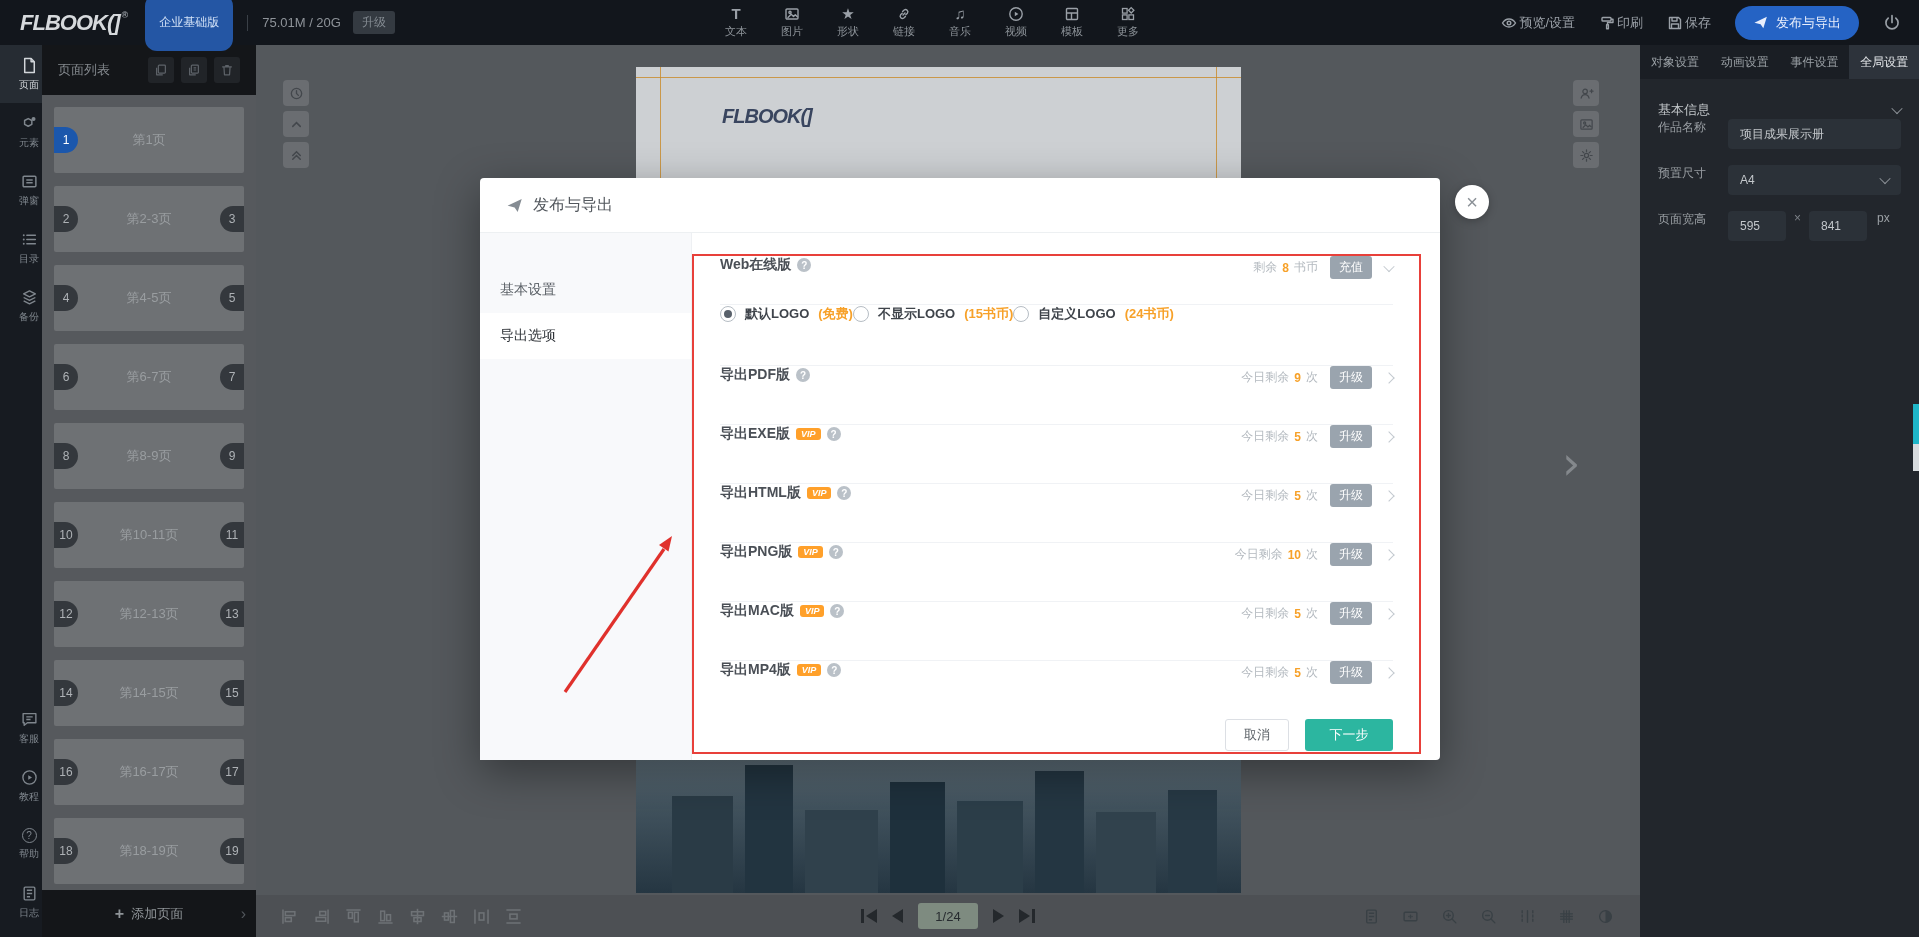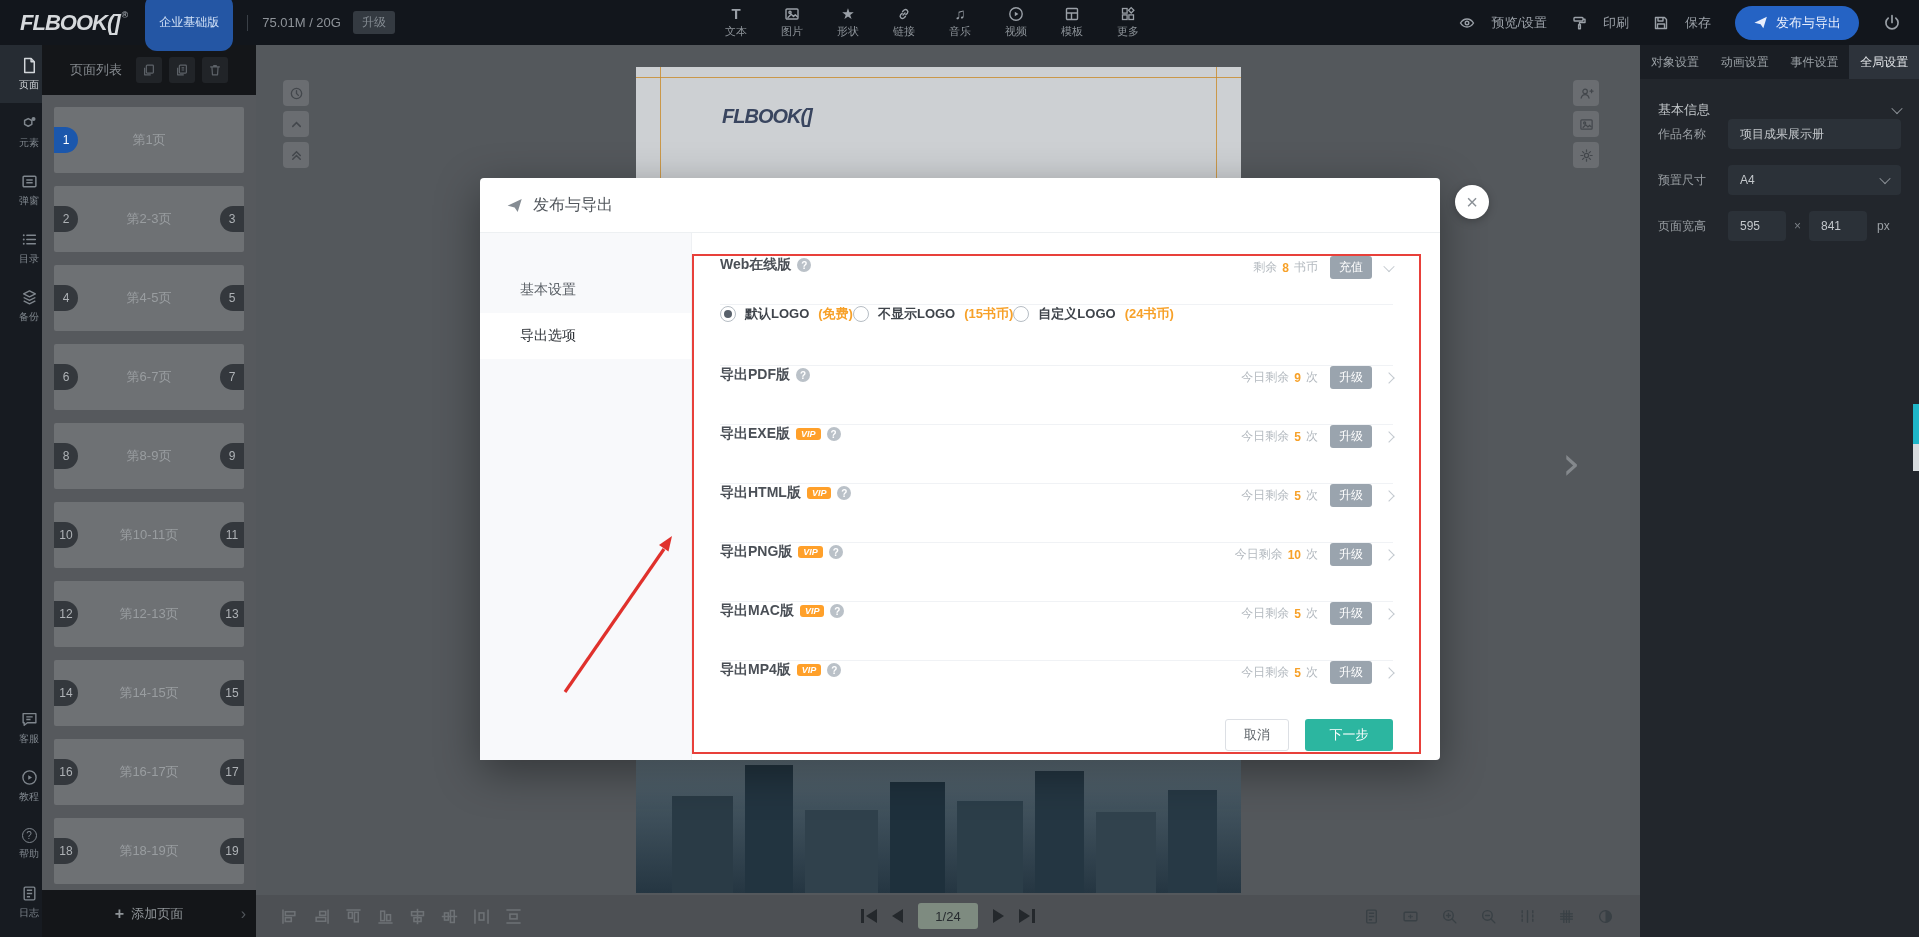--- a/index.html
+++ b/index.html
@@ -13,34 +13,34 @@
   .plan{margin-left:18px;background:#2456a4;color:#d3e2f7;font-size:12px;padding:20px 14px;border-radius:12px;white-space:nowrap}
   .tb-div{width:1px;height:16px;background:#3a4047;margin:0 14px}
   .storage{color:#8e9399;font-size:13px;white-space:nowrap}
   .upg{margin-left:12px;background:#343a41;color:#858c93;font-size:12px;padding:3px 9px;border-radius:3px}
   .tools{position:absolute;left:716px;top:0;height:45px;display:flex;gap:16px;align-items:center}
   .tool{width:40px;display:flex;flex-direction:column;align-items:center;gap:2px;color:#9aa0a7;cursor:pointer}
   .tool .tglyph{font-size:15px;line-height:16px;height:16px;font-weight:bold}
   .tool svg{width:16px;height:16px}
   .tlabel{font-size:11px;color:#8d9399}
   .tb-right{margin-left:auto;display:flex;align-items:center;gap:24px;padding-right:18px;color:#9aa0a7;font-size:13px}
-  .tb-item{display:flex;align-items:center;gap:16px;white-space:nowrap}
+  .tb-item{display:flex;align-items:center;gap:2px;white-space:nowrap}
   .tb-item svg{width:16px;height:16px}
   .pub{background:#2563c4;color:#e8eefc;padding:0 18px;height:34px;border-radius:17px;display:flex;gap:8px;align-items:center;font-size:13px;white-space:nowrap}
   .pub svg{width:15px;height:15px}
   
   .sidebar{position:absolute;left:0;top:45px;bottom:0;width:58px;background:#171b21;display:flex;flex-direction:column;z-index:5}
   .sb-item{height:58px;display:flex;flex-direction:column;align-items:center;justify-content:center;gap:4px;color:#7f868d;font-size:10px;cursor:pointer}
   .sb-item svg{width:17px;height:17px}
   .sb-item.active{background:#262c33;color:#d2d6da}
   .sb-spacer{flex:1}
   .sbq{width:15px;height:15px;border:1.4px solid currentColor;border-radius:50%;font-size:10px;display:flex;align-items:center;justify-content:center;box-sizing:border-box}
   
   .plist{position:absolute;left:42px;top:45px;bottom:0;width:214px;background:#56595d;z-index:5}
-  .pl-head{position:absolute;top:0;left:0;right:0;height:50px;background:#141619;display:flex;align-items:center;padding:0 28px;color:#84898e;font-size:13px;box-sizing:border-box}
+  .pl-head{position:absolute;top:0;left:0;right:0;height:50px;background:#141619;display:flex;align-items:center;padding:0 16px;color:#84898e;font-size:13px;box-sizing:border-box}
   .ph-btns{margin-left:auto;display:flex;gap:7px}
   .ph-btn{width:26px;height:26px;background:#212428;border-radius:3px;display:flex;align-items:center;justify-content:center;color:#5d6268;cursor:pointer}
   .ph-btn svg{width:14px;height:14px}
   .pl-body{position:absolute;top:50px;bottom:47px;left:0;right:0;padding:12px 12px;box-sizing:border-box;display:flex;flex-direction:column;gap:13px;overflow:hidden}
   .pcard{position:relative;flex:0 0 66px;background:#6e7174;border-radius:2px;display:flex;align-items:center;justify-content:center;color:#999da0;font-size:13px;cursor:pointer}
   .pb{position:absolute;top:50%;transform:translateY(-50%);min-width:24px;height:26px;line-height:26px;text-align:center;background:#34383d;color:#aeb2b6;font-size:12px;padding:0 5px;box-sizing:border-box}
   .pbL{left:0;border-radius:0 13px 13px 0}
   .pbR{right:0;border-radius:13px 0 0 13px}
   .pb.active{background:#1b57ac;color:#fff}
   .pl-add{position:absolute;bottom:0;left:0;right:0;height:47px;background:#141619;display:flex;align-items:center;justify-content:center;color:#8f9498;font-size:13px;gap:7px;cursor:pointer}
@@ -70,39 +70,39 @@
   .pgbtn{display:flex;align-items:center;gap:2px;cursor:pointer}
   .bb-right{margin-left:auto;display:flex;gap:22px;margin-right:26px;color:#394045}
   .bb-right svg{width:17px;height:17px}
   
   .rpanel{position:absolute;right:0;top:45px;bottom:0;width:279px;background:#22262c;z-index:6}
   .rp-tabs{display:flex;height:34px;background:#1a1e24}
   .rp-tab{flex:1;display:flex;align-items:center;justify-content:center;font-size:12px;color:#9aa0a5;cursor:pointer}
   .rp-tab.active{background:#2d333b;color:#e4e7ea}
   .rp-body{padding:22px 18px}
   .rp-sec{display:flex;align-items:center;color:#c2c6c9;font-size:13px;}
-  .rp-field{display:flex;align-items:center;margin-bottom:16px;font-size:12px;color:#999ea3}
+  .rp-field{display:flex;align-items:flex-start;margin-bottom:16px;font-size:12px;color:#999ea3}
   .rp-label{width:70px;flex:0 0 70px}
   .rp-input{background:#2b3138;border-radius:4px;height:30px;display:flex;align-items:center;padding:0 12px;color:#c3c7cb;flex:1;box-sizing:border-box}
   .rp-input.sm{flex:0 0 58px;width:58px}
   .rp-x{margin:0 8px;color:#7c8187}
   .rp-unit{margin-left:10px;color:#9ba0a5}
   .chev{width:7px;height:7px;border-right:1.6px solid #8d9298;border-bottom:1.6px solid #8d9298;display:inline-block}
   .chev.down{transform:rotate(45deg) translate(-1px,-1px)}
   .chev.right{transform:rotate(-45deg)}
   .ml-auto{margin-left:auto}
   .scroll1{position:absolute;right:0;top:404px;width:6px;height:40px;background:#1fb6c8;z-index:9}
   .scroll2{position:absolute;right:0;top:444px;width:6px;height:27px;background:#d7dbde;z-index:9}
   
   .modal{position:absolute;left:480px;top:178px;width:960px;height:582px;background:#fff;border-radius:4px;box-shadow:0 12px 44px rgba(0,0,0,.38);z-index:10}
   .m-head{height:54px;border-bottom:1px solid #edf0f2;display:flex;align-items:center;padding:0 26px;gap:10px;color:#52575d;font-size:16px}
   .m-head svg{width:17px;height:17px;color:#858c93}
   .m-body{position:absolute;top:55px;bottom:0;left:0;right:0;display:flex}
   .m-nav{width:212px;flex:0 0 212px;background:#f8f9fb;border-right:1px solid #eef0f3;padding-top:34px;box-sizing:border-box}
-  .m-tab{height:46px;display:flex;align-items:center;padding-left:40px;font-size:14px;color:#5a6066;cursor:pointer}
+  .m-tab{height:46px;display:flex;align-items:center;padding-left:20px;font-size:14px;color:#5a6066;cursor:pointer}
   .m-tab.active{background:#fff;color:#2f3338}
   .m-content{flex:1;padding:21px 19px 6px 0;box-sizing:border-box}
   .redbox{border:2px solid #e8403a;height:100%;box-sizing:border-box;display:flex;flex-direction:column;padding:0 26px}
   .mrow{display:flex;align-items:flex-start;justify-content:space-between;border-bottom:1px solid #f0f2f5}
   .mrow.web{flex:0 0 48px}
   .mrow.radios{flex:0 0 60px;justify-content:flex-start;}
   .mrow.x{flex:0 0 58px}
   .mtitle{font-size:14px;font-weight:bold;color:#4a4f56;display:flex;align-items:center;gap:6px}
   .qmark{width:14px;height:14px;border-radius:50%;background:#bac1c8;color:#fff;font-size:10px;display:inline-flex;align-items:center;justify-content:center;flex:0 0 14px}
   .vip{background:#ffa02a;color:#fff;font-size:9px;font-style:italic;font-weight:bold;padding:1px 5px;border-radius:3px}

